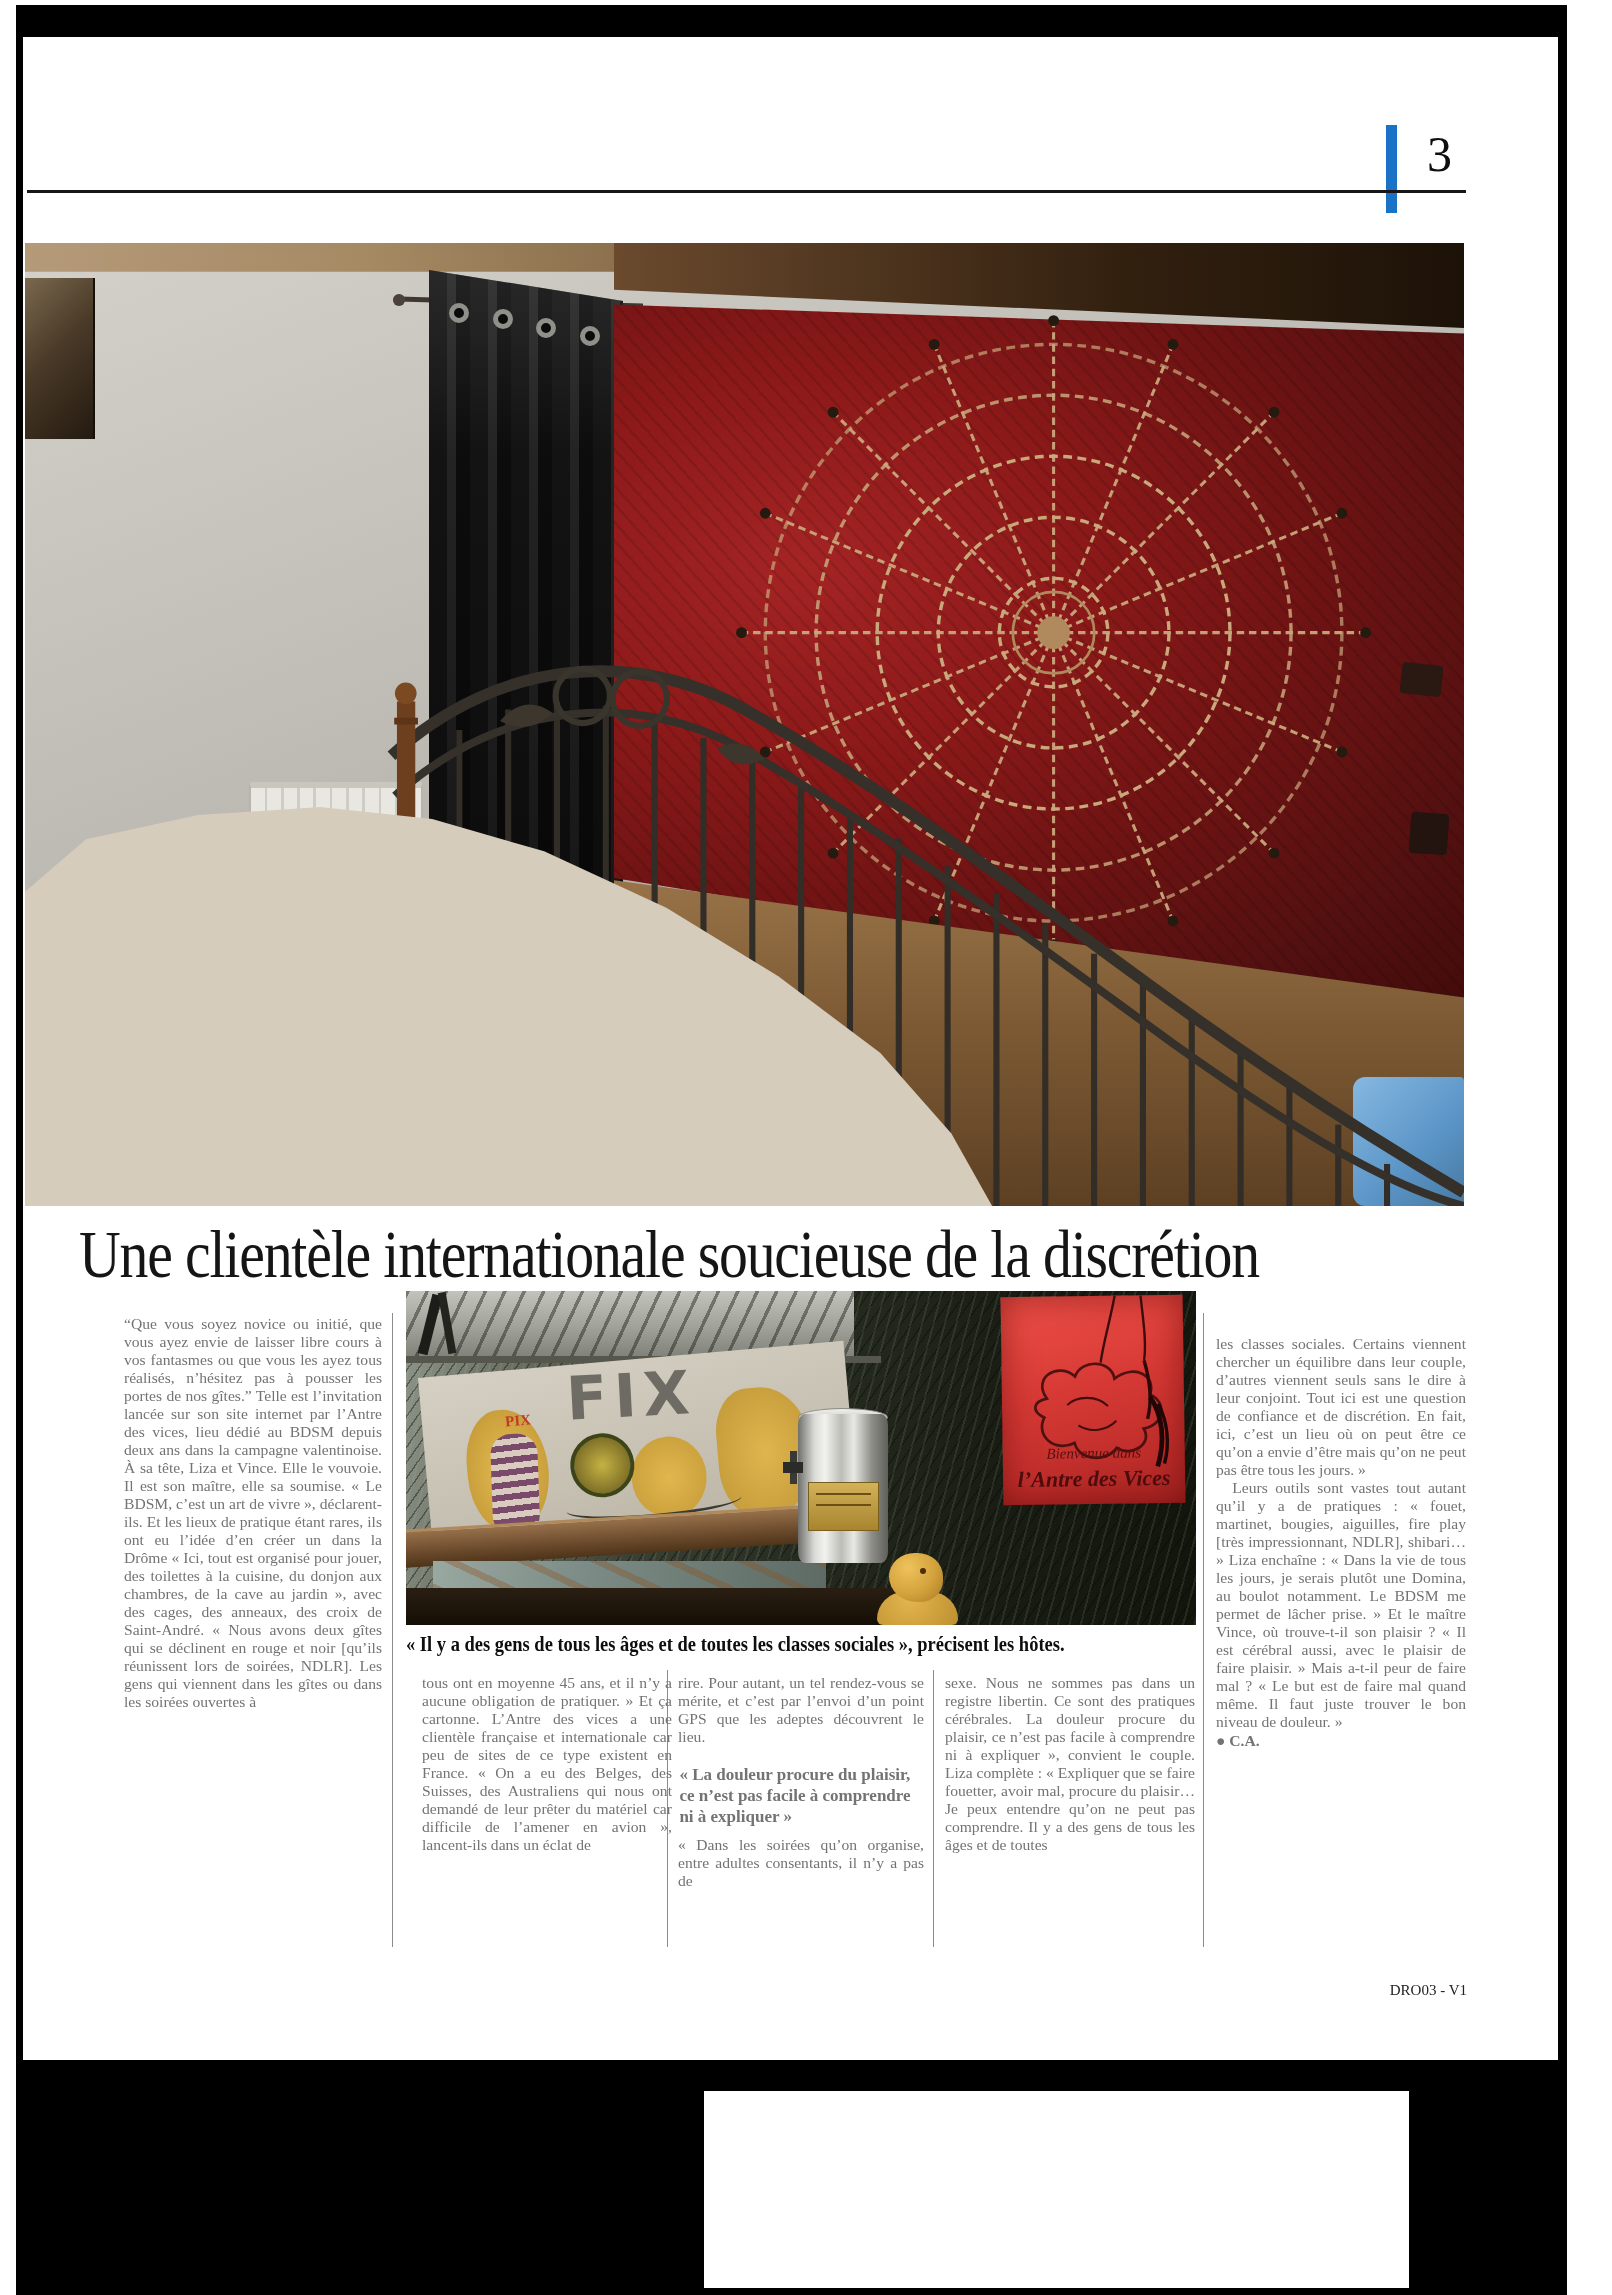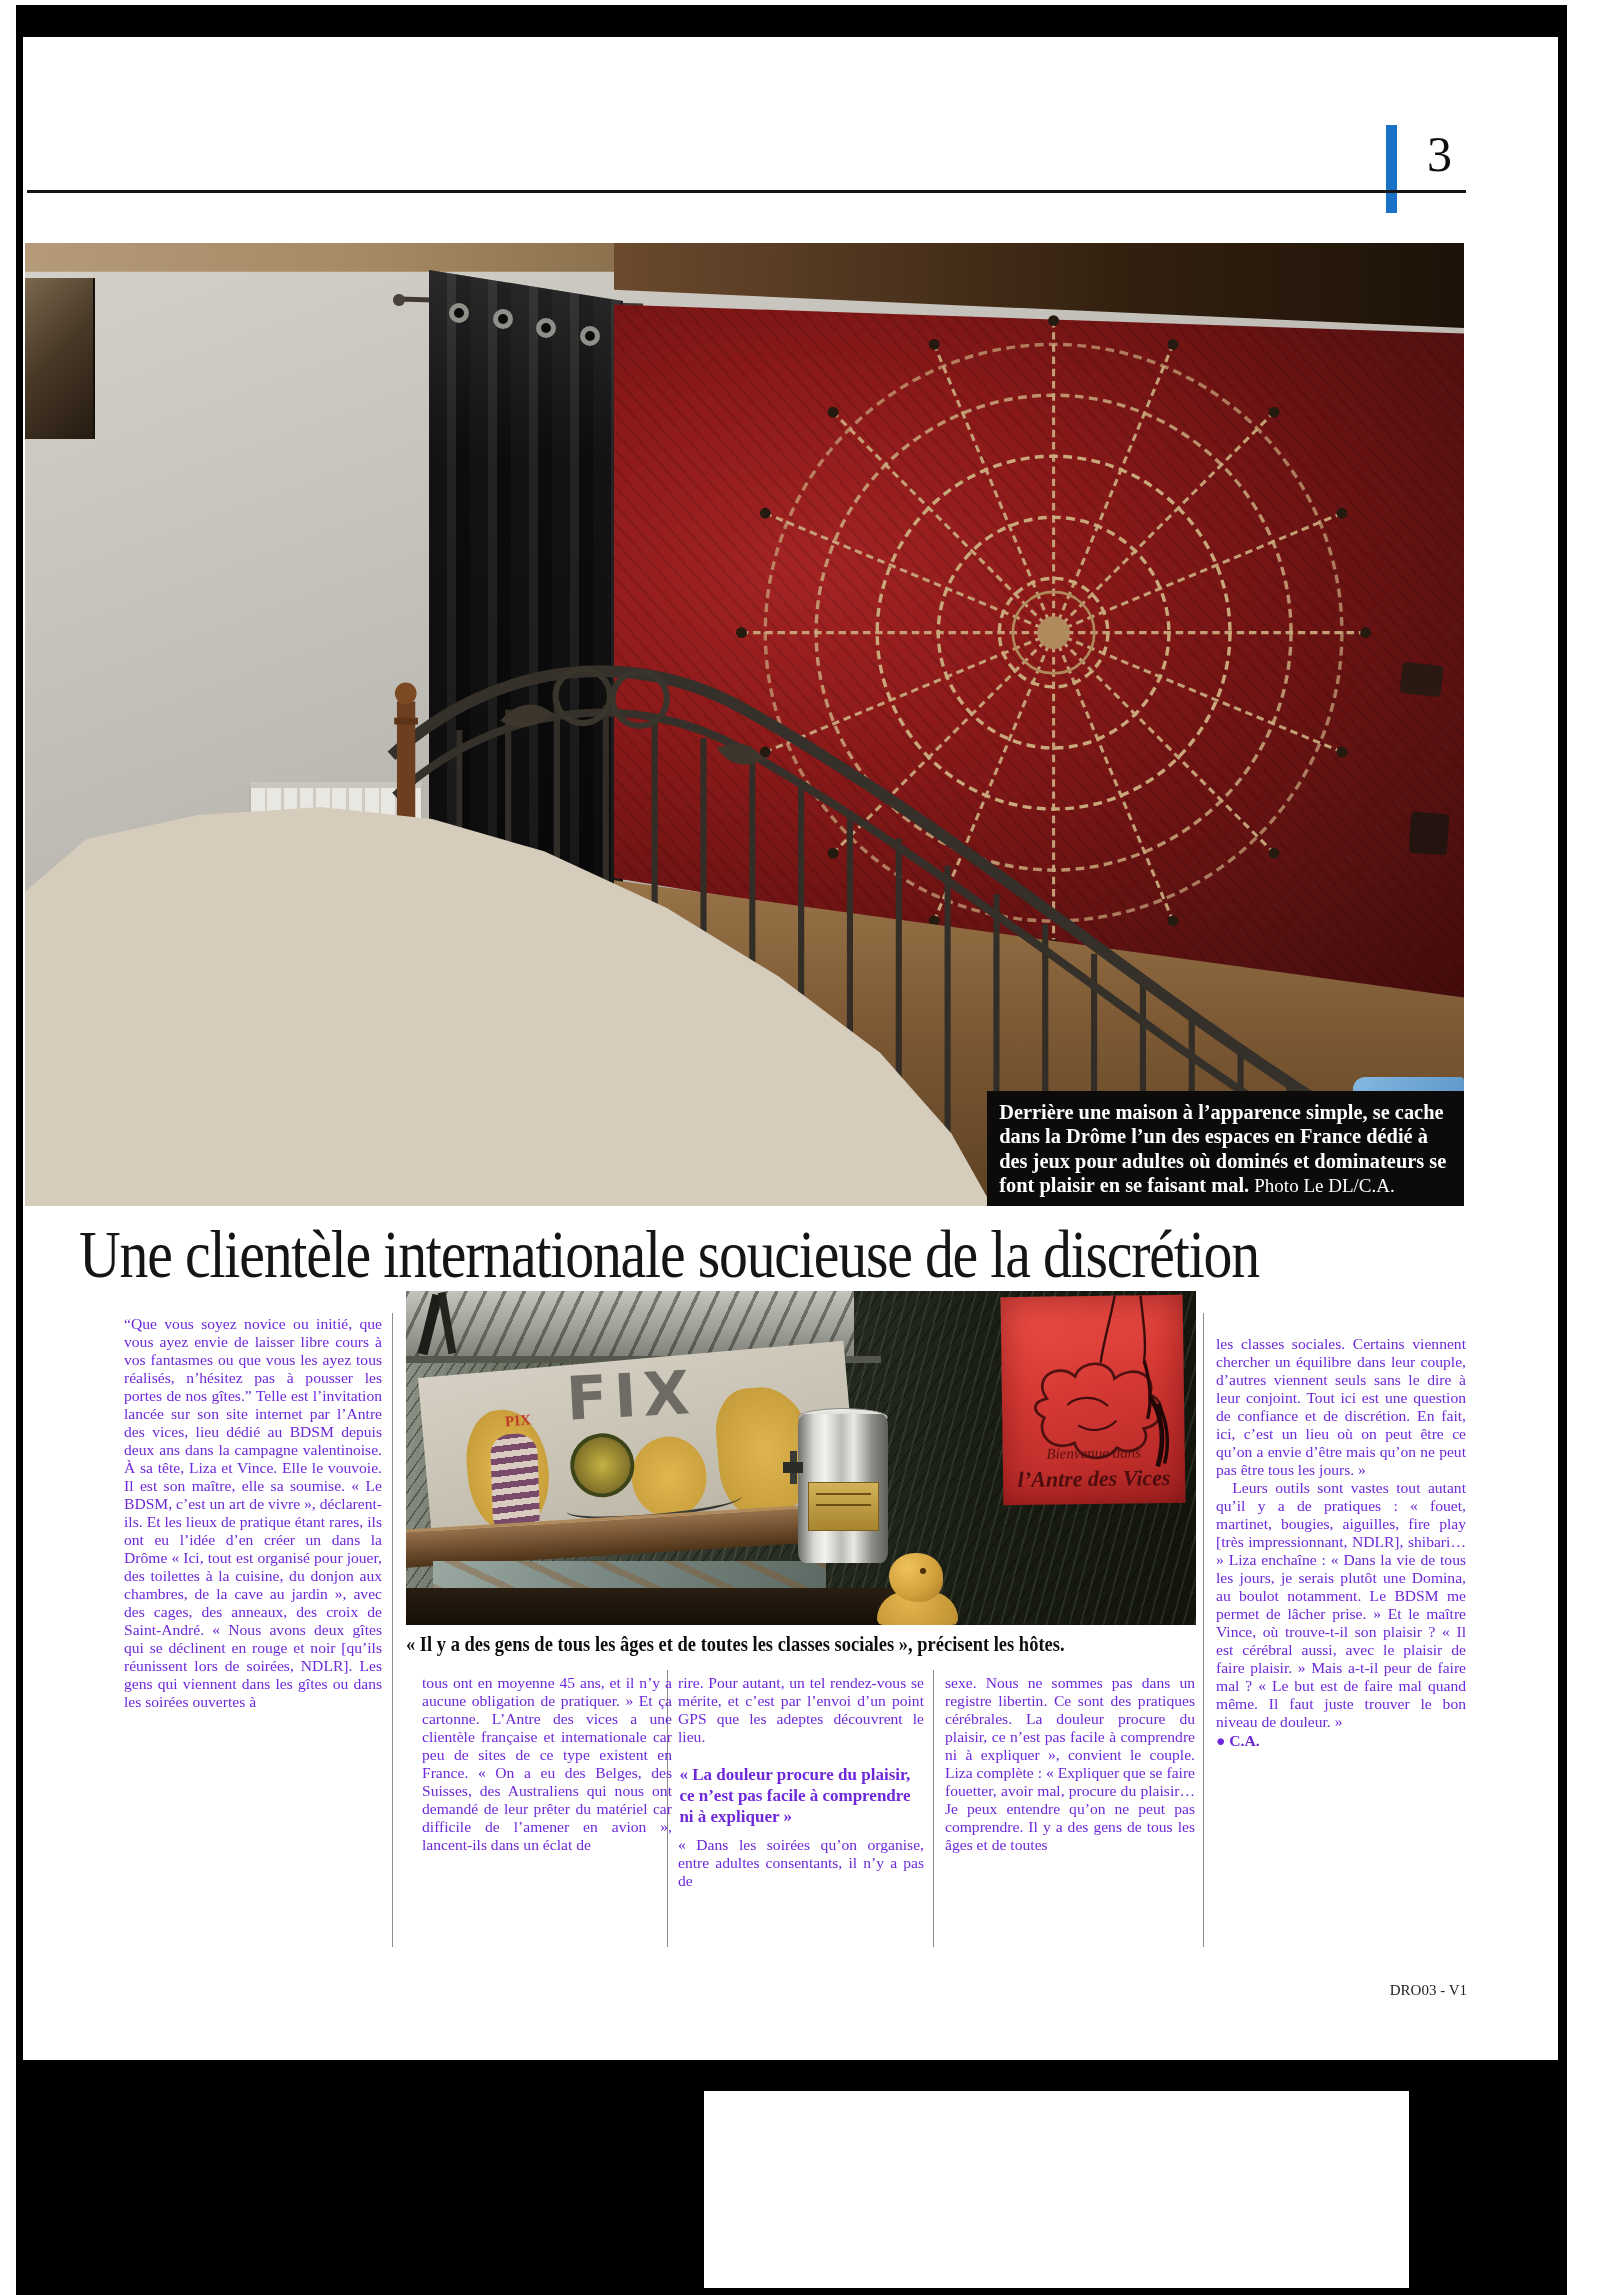--- a/index.html
+++ b/index.html
@@ -70,21 +70,21 @@
     clip-path:polygon(6% 9%,17% 3%,29% 1%,40% 4%,51% 12%,63% 26%,74% 43%,84% 62%,91% 82%,95% 100%,0 100%,0 22%);}
   .photo-caption{left:962px;top:848px;width:477px;height:115px;background:#0d0b09;color:#ffffff;
     padding:8.8px 12.2px;box-sizing:border-box;font-weight:bold;font-size:20.4px;line-height:24.4px;}
   .photo-caption .credit{font-weight:normal;font-size:19px;}
 
   
   .headline{left:79px;top:1220px;font-size:68px;line-height:69px;letter-spacing:-1.4px;
     white-space:nowrap;transform:scaleX(.85);transform-origin:left top;color:#151515;font-weight:normal;margin:0;}
 
   
-  .col{position:absolute;top:1315px;font-size:15.6px;line-height:18px;text-align:justify;color:#6d28d9;hyphens:auto;}
+  .col{position:absolute;top:1315px;font-size:15.6px;line-height:18px;text-align:justify;color:#737373;hyphens:auto;}
   .col p{margin:0;}
   .col p.indent{text-indent:16.3px;}
   #col1{left:124px;width:258px;}
   #col2{left:422px;width:250px;top:1674px;}
   #col3{left:678px;width:246px;top:1674px;}
   #col4{left:945px;width:250px;top:1674px;}
   #col5{left:1216px;width:250px;margin-top:20px;}
   .subhead{font-weight:bold;font-size:17px;line-height:21px;text-align:left;margin:17.6px 0 9.5px 1.4px !important;}
   .byline{font-weight:bold;margin-top:1.4px !important;text-align:left;}
   .vdiv{position:absolute;width:1.4px;background:#8c8c8c;}
@@ -263,23 +263,20 @@
       <path d="M700 705 q35 -42 78 -12 q-36 34 -78 12" fill="#3c362c"></path>
       <path d="M1020 745 q42 -20 70 16 q-44 22 -70 -16" fill="#3c362c"></path>
       <rect x="548" y="676" width="27" height="250" fill="#6e3f1f"></rect>
       <rect x="544" y="700" width="35" height="10" fill="#5d3418"></rect>
       <circle cx="561" cy="664" r="16" fill="#7b4a22"></circle>
     </svg>
 
     <div class="abs p1-base"></div>
     <div class="abs p1-duvet"></div>
 
-    <div class="abs photo-caption">
-      <span>Derrière une maison à l’apparence simple, se cache dans la Drôme l’un des espaces en France dédié à des jeux pour adultes où dominés et dominateurs se font plaisir en se faisant mal. </span><span class="credit">Photo Le DL/C.A.</span>
-    </div>
   </div>
 
   <h1 class="abs headline">Une clientèle internationale soucieuse de la discrétion</h1>
 
   <div class="vdiv d1"></div>
   <div class="vdiv d2"></div>
   <div class="vdiv d3"></div>
   <div class="vdiv d4"></div>
 
   <div class="col" id="col1">

